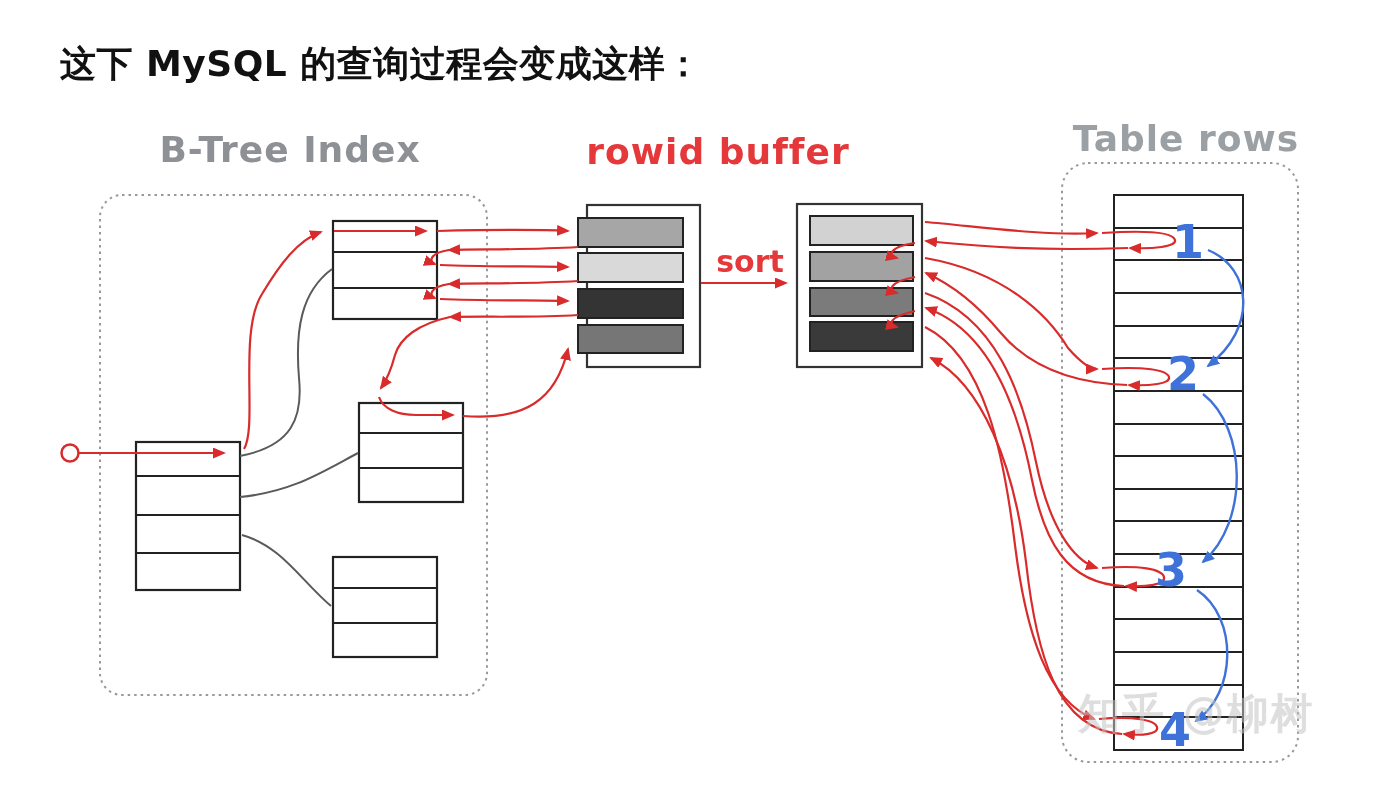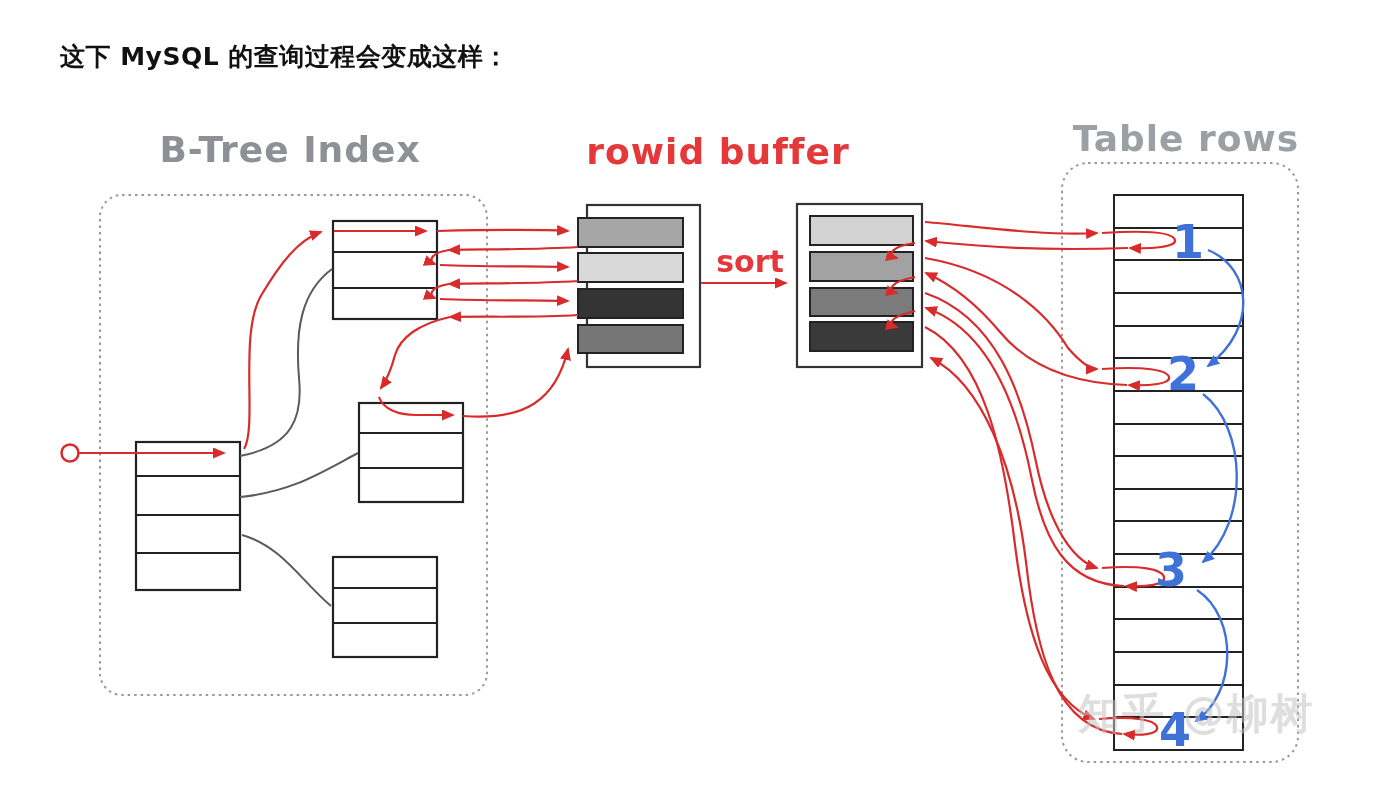--- a/index.html
+++ b/index.html
@@ -1,18 +1,18 @@
 <!DOCTYPE html>
 <html><head>
 <meta charset="utf-8">
 <style>
   html,body{margin:0;padding:0;background:#ffffff;}
   .page{position:relative;width:1393px;height:796px;background:#fff;overflow:hidden;
         font-family:"DejaVu Sans","Liberation Sans",sans-serif;}
-  .title{position:absolute;left:60px;top:40px;font-size:25px;font-weight:600;color:#111;
+  .title{position:absolute;left:60px;top:40px;font-size:36px;font-weight:600;color:#111;
          letter-spacing:0.5px;}
   svg text{font-family:"DejaVu Sans","Liberation Sans",sans-serif;}
   .seclabel{font-size:36px;font-weight:600;letter-spacing:1px;}
   .sortlabel{font-size:30px;font-weight:700;}
   .rownum{font-size:46px;font-weight:700;}
   .wmark{font-size:42px;font-weight:600;opacity:.55;letter-spacing:2px;}
 </style>
 </head>
 <body>
 

